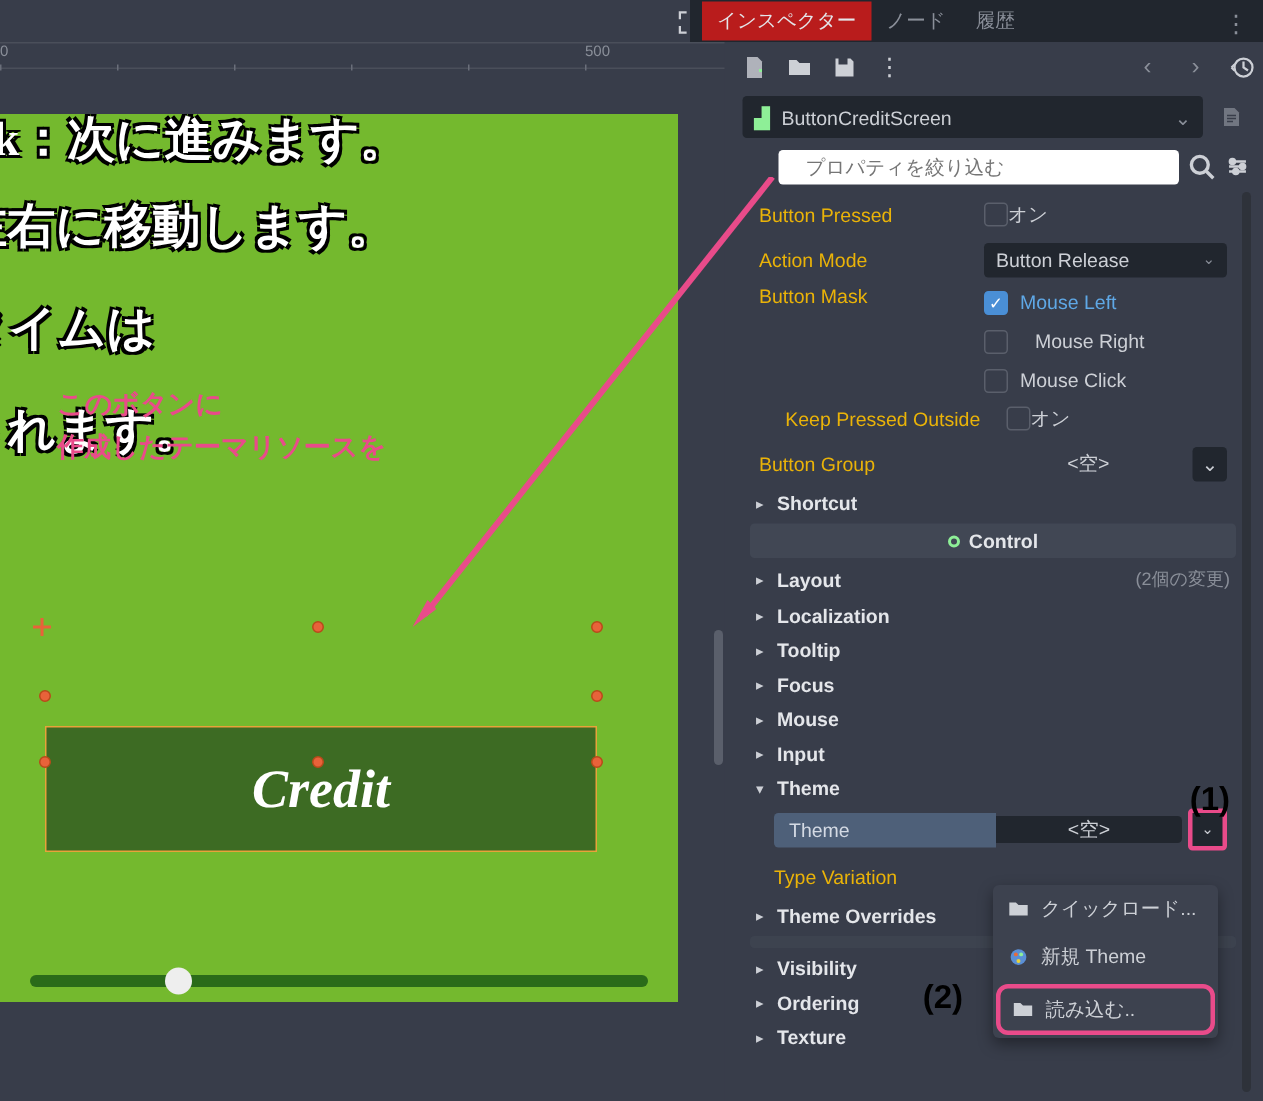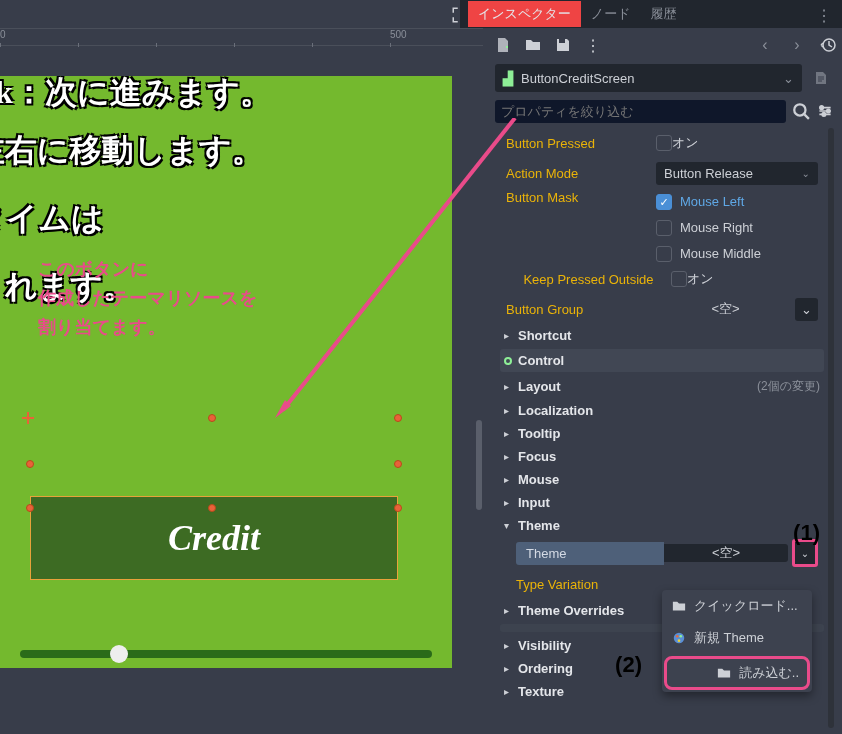--- a/index.html
+++ b/index.html
@@ -1,78 +1,78 @@
 <!DOCTYPE html>
 <html><head>
 <meta charset="utf-8">
 <style>
 * { margin: 0; padding: 0; box-sizing: border-box; font-family: sans-serif; }
 body { background: #383d4a; color: #cdd0d6; width: 842px; height: 734px; overflow: hidden; position: relative; }
 
 .top-tabs { position: absolute; top: 0; left: 460px; right: 0; height: 28px; background: #21262e; display: flex; align-items: center; padding: 0 8px; }
 .tab { padding: 4px 10px; font-size: 13px; color: #8a8f99; cursor: pointer; }
-.tab.active { color: #e4e6ea; background: #ef4444; }
+.tab.active { color: #e4e6ea; background: #b91c1c; }
 .top-dots { position: absolute; right: 10px; top: 6px; color: #8a8f99; }
 
 .toolbar2 { position: absolute; top: 30px; left: 495px; right: 6px; height: 30px; display: flex; align-items: center; gap: 14px; }
 .toolbar2 .tb-icon { width: 16px; height: 16px; color: #cdd0d6; }
 .toolbar2 .spacer { flex: 1; }
 .toolbar2 .arrow-box { width: 18px; text-align: center; color: #8a8f99; }
 
 .node-picker { position: absolute; top: 64px; left: 495px; right: 40px; height: 28px; background: #21262e; border-radius: 3px; display: flex; align-items: center; padding: 0 8px; font-size: 13px; }
 .node-picker .green-icon { color: #8eef97; margin-right: 8px; font-weight:bold; }
 .node-picker .chev { margin-left: auto; color: #8a8f99; }
 .doc-btn { position: absolute; top: 64px; right: 8px; width: 26px; height: 28px; display:flex; align-items:center; justify-content:center; color:#8a8f99; }
 
 .filter-bar { position: absolute; top: 98px; left: 495px; right: 8px; height: 26px; display: flex; align-items: center; gap: 6px; }
-.filter-input { flex: 1; background: #0f172a; border: none; color: #8a8f99; font-size: 13px; padding: 4px 6px; border-radius: 3px; }
+.filter-input { flex: 1; background: #ffffff; border: none; color: #8a8f99; font-size: 13px; padding: 4px 18px; border-radius: 3px; margin-left: 24px; }
 .filter-icon { width: 18px; height: 18px; color: #cdd0d6; }
 
 .inspector { position: absolute; top: 128px; left: 500px; right: 18px; bottom: 0; overflow: hidden; font-size: 13px; }
 .prop-row { display: flex; align-items: center; min-height: 30px; padding: 2px 6px; }
 .prop-label { width: 150px; color: #eab308; }
 .prop-value { flex: 1; display: flex; align-items: center; gap: 0; }
 .checkbox { width: 16px; height: 16px; border: 1px solid #5a5f6b; border-radius: 3px; display:inline-flex; align-items:center; justify-content:center; }
 .checkbox.checked { background: #4a8fd6; border-color: #4a8fd6; }
 .checkbox.checked::after { content: "✓"; color: #fff; font-size: 11px; }
 .link-blue { color: #5fa8e6; }
 .dropdown { background: #21262e; padding: 4px 8px; border-radius: 3px; flex:1; display:flex; align-items:center; }
 .dropdown .chev { margin-left: auto; color:#8a8f99; font-size:10px; }
 .empty-val { flex:1; text-align:center; color:#cdd0d6; }
 
 .section-row { display:flex; align-items:center; padding:4px 4px; cursor:pointer; }
 .section-row .arrow { width:14px; color:#cdd0d6; font-size:10px; }
 .section-row .section-label { font-weight:600; color:#e4e6ea; }
 .section-row .count { margin-left:auto; color:#8a8f99; font-size:12px; }
 
-.group-header { background: #414754; display:flex; align-items:center; padding:4px; border-radius:3px; margin:2px 0; }
+.group-header { background: #414754; display:flex; align-items:center; justify-content:center; padding:4px; border-radius:3px; margin:2px 0; }
 .group-header .dot { width:8px; height:8px; border:2px solid #8eef97; border-radius:50%; margin-right:6px; }
 .group-header .label { color:#e4e6ea; font-weight:600; }
 
 .indent { padding-left: 16px; }
 .theme-label { background:#4e6079; padding:4px 10px; border-radius:3px 0 0 3px; color:#d4dae4; width:148px; }
 .theme-val { flex:1; display:flex; align-items:center; background:#21262e; border-radius:0 3px 3px 0; }
 
 .theme-dropdown-btn { width:26px; height:28px; background:#21262e; display:flex; align-items:center; justify-content:center; border-radius:3px; margin-left:4px; border:3px solid #e94b8a; }
 
 .popup-menu { position:absolute; top:590px; right:30px; width:150px; background:#3d424f; border-radius:4px; box-shadow:0 4px 10px rgba(0,0,0,0.4); z-index:10; }
 .popup-item { display:flex; align-items:center; gap:8px; padding:7px 10px; font-size:13px; cursor:pointer; }
 .popup-item .picon { width:14px; height:14px; }
-.popup-item.highlighted { border:3px solid #e94b8a; border-radius:8px; margin:2px; padding:5px 8px;justify-content:flex-end; }
+.popup-item.highlighted { border:3px solid #e94b8a; border-radius:8px; margin:2px; padding:5px 8px; }
 
 .viewport { position:absolute; top:0; left:0; width:483px; height:734px; background:#383d4a; }
 .fullscreen-icon { position:absolute; top:6px; right:14px; color:#cdd0d6; width:18px; height:18px; }
 .ruler-h { position:absolute; top:28px; left:0; right:0; height:18px; background:#383d4a; border-top:1px solid #4a4f5a; border-bottom:1px solid #4a4f5a; }
 .ruler-tick { position:absolute; top:14px; width:1px; height:4px; background:#6a6f7a; }
 .ruler-label { position:absolute; top:0; font-size:10px; color:#8a8f99; }
 
 .canvas { position:absolute; top:76px; left:0; width:452px; height:592px; background:#74b92e; overflow:hidden; }
 .canvas-text { font-family: "Comic Sans MS", cursive; font-weight:bold; font-size:32px; color:#fff; text-shadow: 2px 2px 0 #000, -2px 2px 0 #000, 2px -2px 0 #000, -2px -2px 0 #000; line-height:1.5; position:absolute; }
 .annot { position:absolute; top:255px; left:38px; color:#e94b8a; font-size:18px; font-weight:bold; line-height:1.6; }
-.credit-btn { position:absolute; top:420px; left:30px; width:368px; height:84px; background:#3d6b23; border:1px solid #e8a23a; display:flex; align-items:center; justify-content:center; }
+.credit-btn { position:absolute; top:408px; left:30px; width:368px; height:84px; background:#3d6b23; border:1px solid #e8a23a; display:flex; align-items:center; justify-content:center; }
 .credit-text { font-family:"Comic Sans MS",cursive; font-size:36px; font-weight:bold; font-style:italic; color:#fff; }
 .sel-handle { position:absolute; width:8px; height:8px; background:#e8623a; border:1px solid #b84a1a; border-radius:50%; }
 .sel-cross { position:absolute; width:12px; height:12px; }
 .sel-cross::before,.sel-cross::after { content:""; position:absolute; background:#e8623a; }
 .sel-cross::before { left:5px; top:0; width:2px; height:12px; }
 .sel-cross::after { top:5px; left:0; height:2px; width:12px; }
 
 .slider-track { position:absolute; bottom:10px; left:20px; right:20px; height:8px; background:#2a6b19; border-radius:4px; }
 .slider-thumb { position:absolute; width:18px; height:18px; background:#eee; border-radius:50%; top:-5px; left:90px; }
 
@@ -116,21 +116,20 @@
     <span class="sel-handle" style="top:428px; left:208px;"></span>
     <span class="sel-handle" style="top:428px; left:394px;"></span>
 
     <div class="slider-track">
       <div class="slider-thumb"></div>
     </div>
   </div>
   <div class="annot">
     <div>このボタンに</div>
     <div>作成したテーマリソースを</div>
-    <div>割り当てます。</div>
   </div>
   <div class="canvas-scroll-v"></div>
 </div>
 
 <div class="top-tabs">
   <div class="tab active">インスペクター</div>
   <div class="tab">ノード</div>
   <div class="tab">履歴</div>
   <div class="top-dots">⋮</div>
 </div>
@@ -197,27 +196,27 @@
         <span class="chev">⌄</span>
       </div>
   </div>
   <div class="prop-row" style="align-items:flex-start;">
     <div class="prop-label">Button Mask</div>
     <div class="prop-value" style="flex-direction:column; align-items:flex-start; gap:10px; padding-top:4px;">
       <div style="display:flex; gap:8px;">
           <span class="checkbox checked"></span>
           <span class="link-blue">Mouse Left</span>
         </div>
-      <div style="display:flex; gap:8px;">
+      <div style="display:flex; gap:18px;">
           <span class="checkbox"></span>
           <span>Mouse Right</span>
         </div>
       <div style="display:flex; gap:8px;">
           <span class="checkbox"></span>
-          <span>Mouse Middle</span>
+          <span>Mouse Click</span>
         </div>
     </div>
   </div>
   <div class="prop-row">
     <div class="prop-label" style="width:165px;text-align:center;">Keep Pressed Outside</div>
     <div class="prop-value">
         <span class="checkbox"></span>
         <span>オン</span>
       </div>
   </div>

